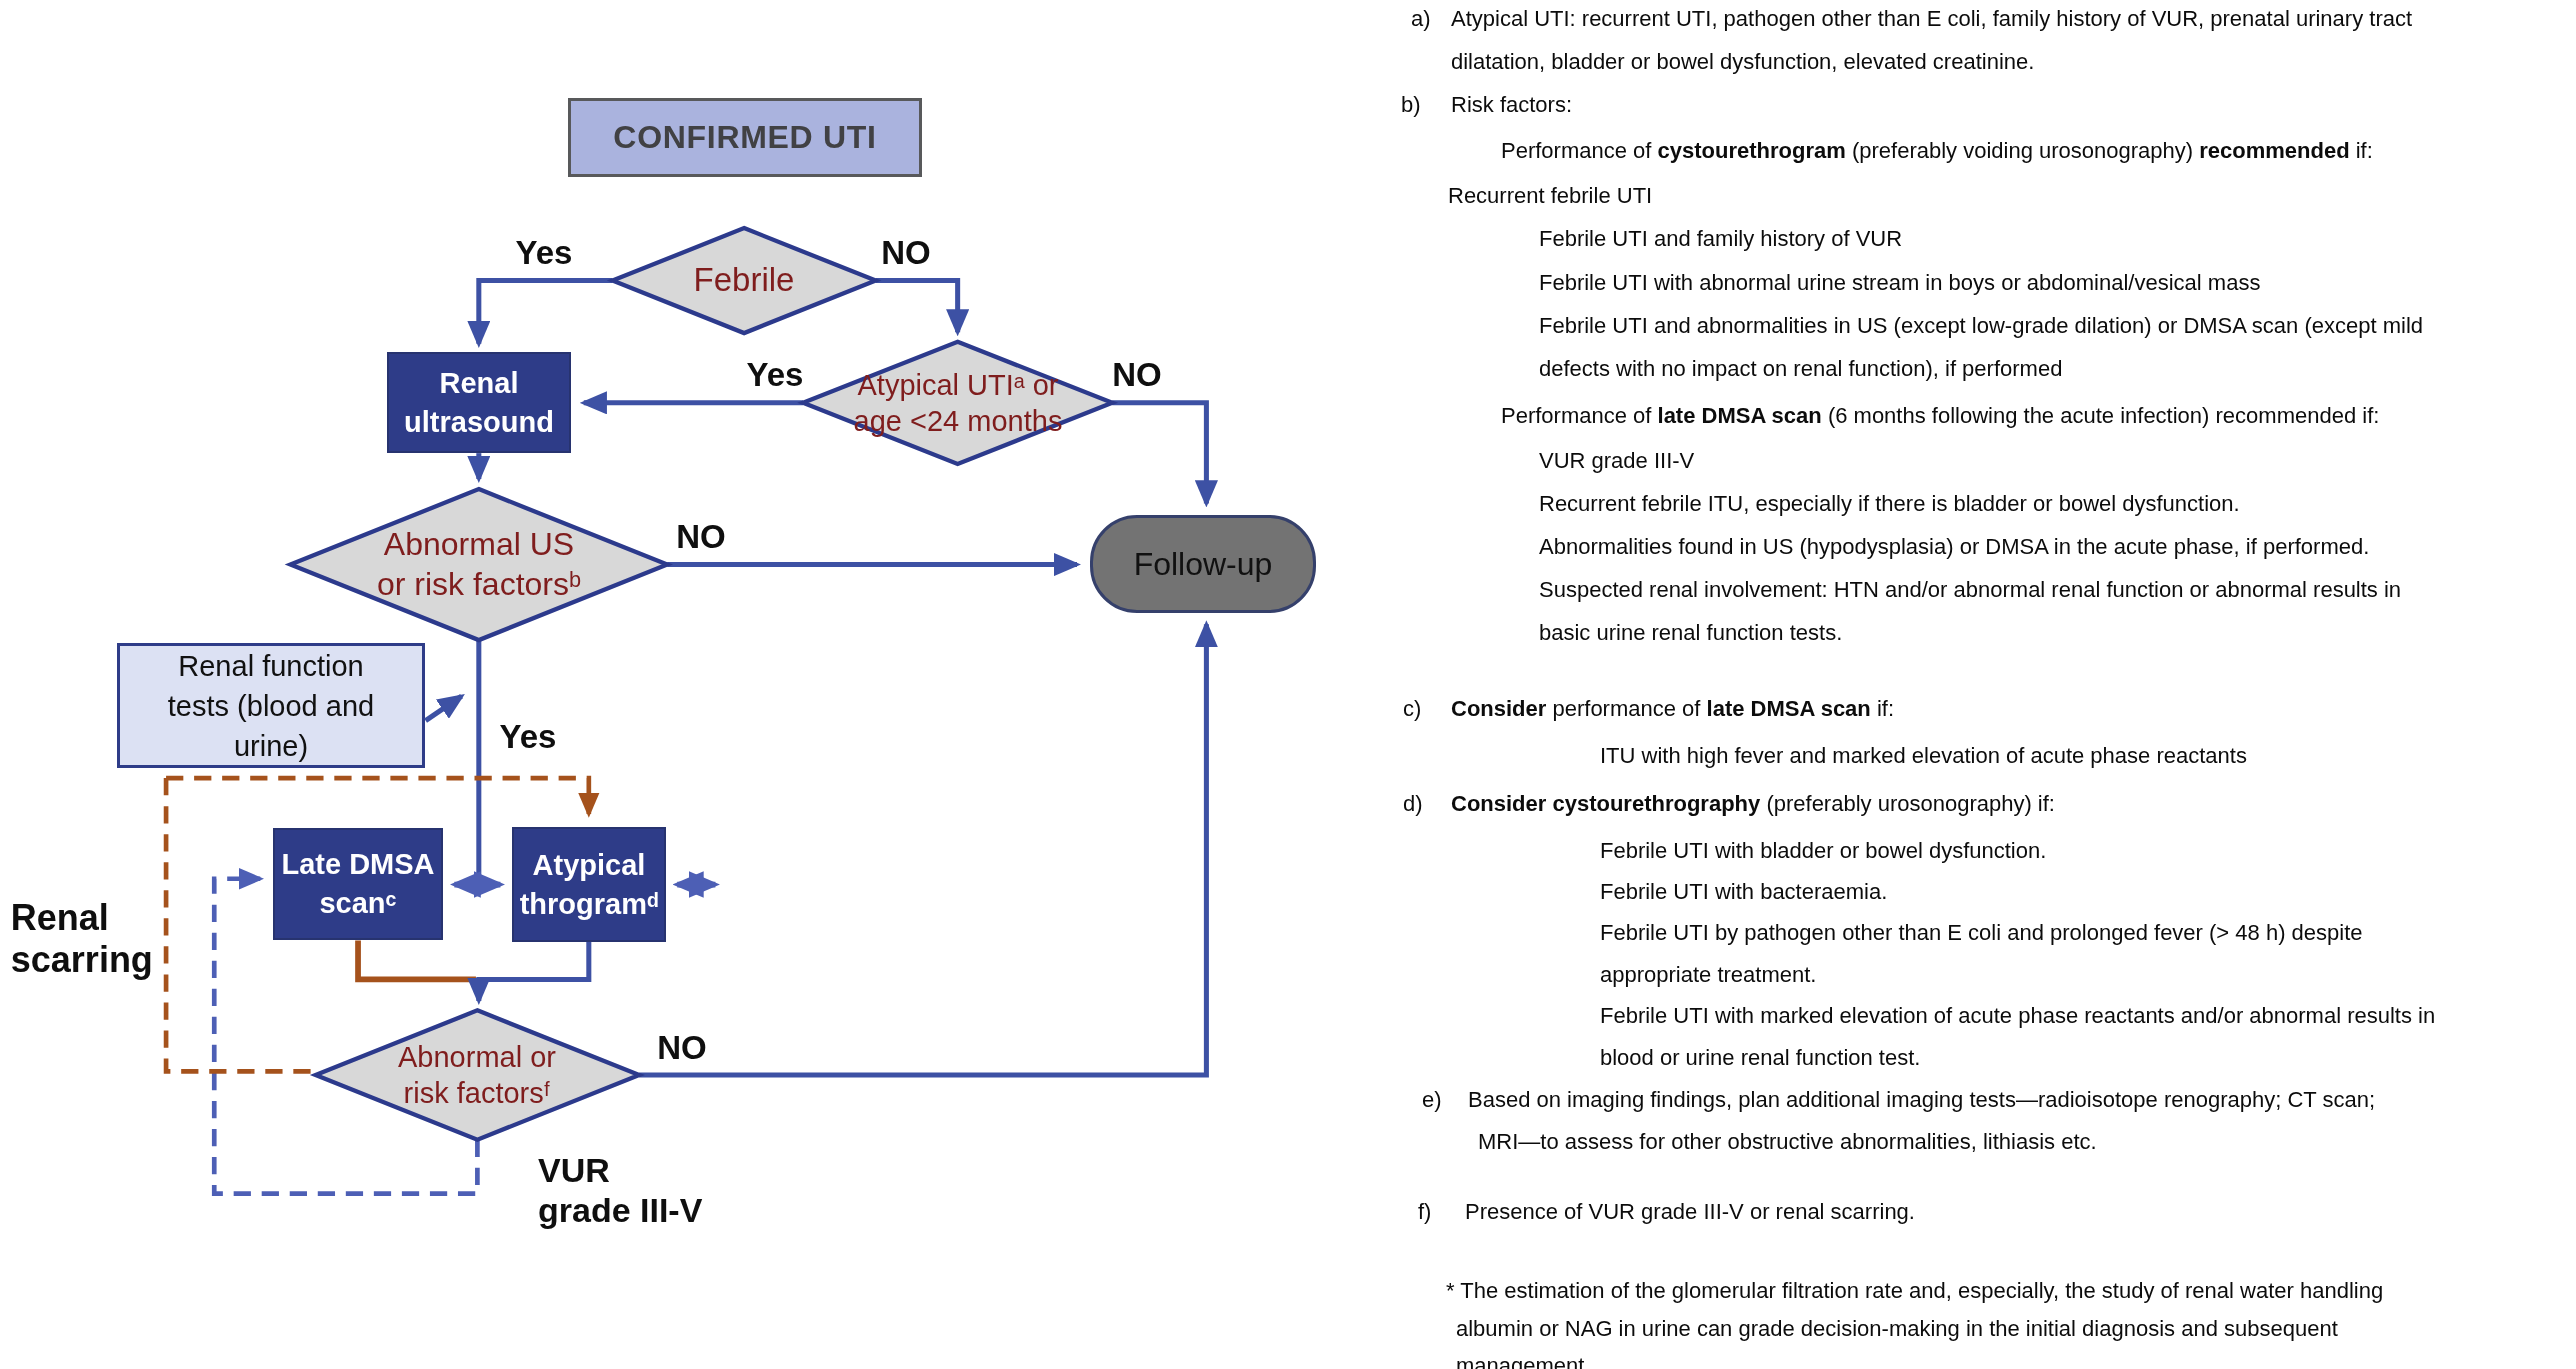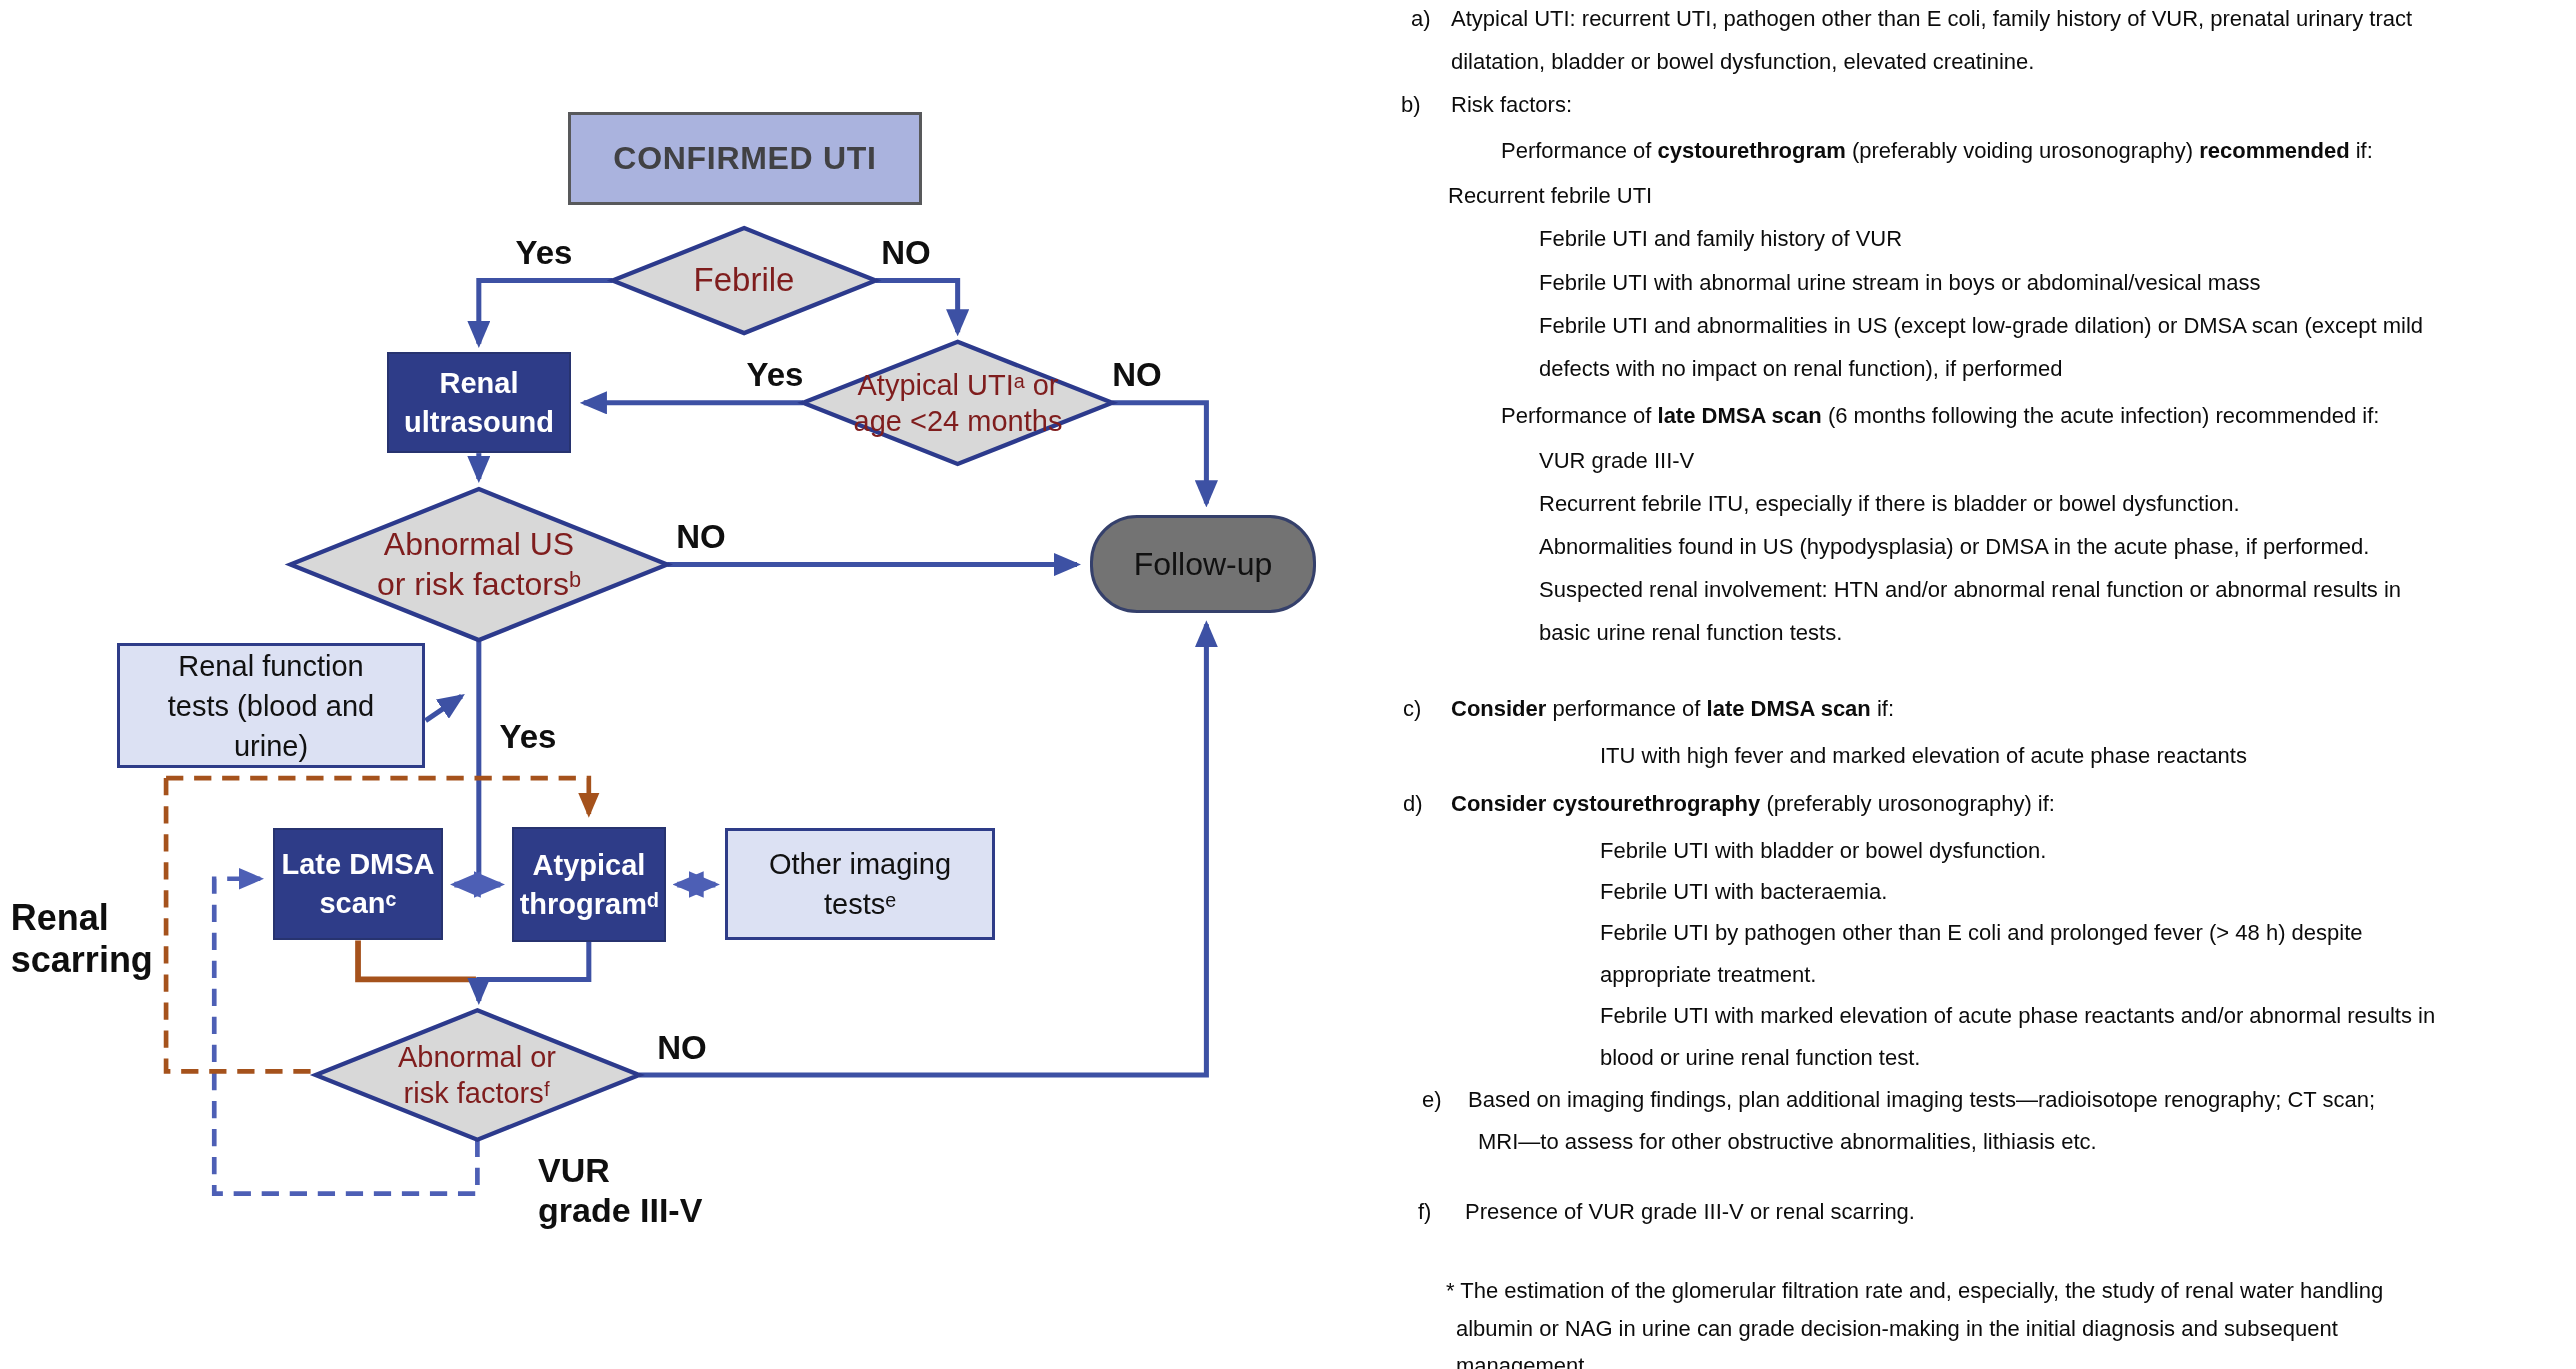--- a/index.html
+++ b/index.html
@@ -26,21 +26,21 @@
   .annotation-line .b{font-weight:bold;}
   .annotation-line .i{margin-left:12px;}
 </style>
 </head>
 <body>
 
 <div id="canvas">
 
   <div id="boxes">
 
-    <div class="node start-box" style="left:568px;top:112px;width:354px;height:93px;">
+    <div class="node start-box" style="left:568px;top:98px;width:354px;height:79px;">
       <div>CONFIRMED UTI</div>
     </div>
 
     <div class="node dark-box" style="left:387px;top:352px;width:184px;height:101px;">
       <div>Renal</div>
       <div>ultrasound</div>
     </div>
 
     <div class="node stadium" style="left:1090px;top:515px;width:226px;height:98px;">
       <div>Follow-up</div>
@@ -55,24 +55,20 @@
     <div class="node dark-box" style="left:273px;top:828px;width:170px;height:112px;">
       <div>Late DMSA</div>
       <div>scanᶜ</div>
     </div>
 
     <div class="node dark-box" style="left:512px;top:827px;width:154px;height:115px;">
       <div>Atypical</div>
       <div>throgramᵈ</div>
     </div>
 
-    <div class="node light-box" style="left:725px;top:828px;width:270px;height:112px;">
-      <div>Other imaging</div>
-      <div>testsᵉ</div>
-    </div>
   </div>
 
   <svg id="wires" width="2576" height="1370" viewBox="0 0 3583 1905">
     <defs>
       <marker id="ab" markerWidth="5.4" markerHeight="4.6" refX="4.6" refY="2.3" orient="auto" markerUnits="strokeWidth">
         <path d="M0,0 L5.4,2.3 L0,4.6 z" fill="#3d51a4"></path>
       </marker>
       <marker id="abs" markerWidth="5.4" markerHeight="4.6" refX="4.6" refY="2.3" orient="auto-start-reverse" markerUnits="strokeWidth">
         <path d="M0,0 L5.4,2.3 L0,4.6 z" fill="#4d5fb5"></path>
       </marker>

